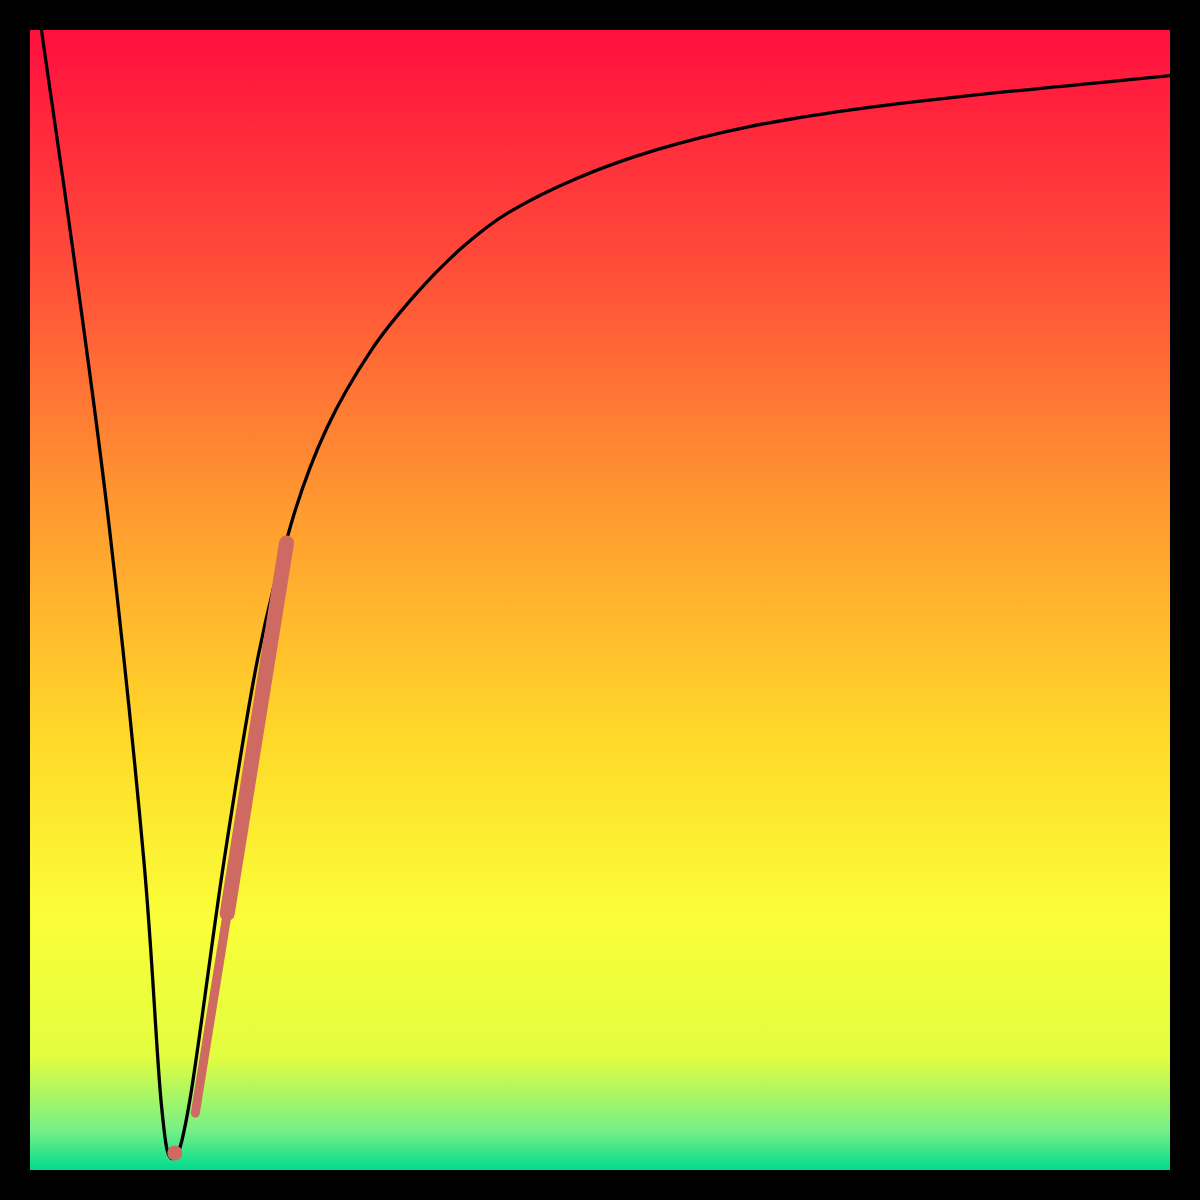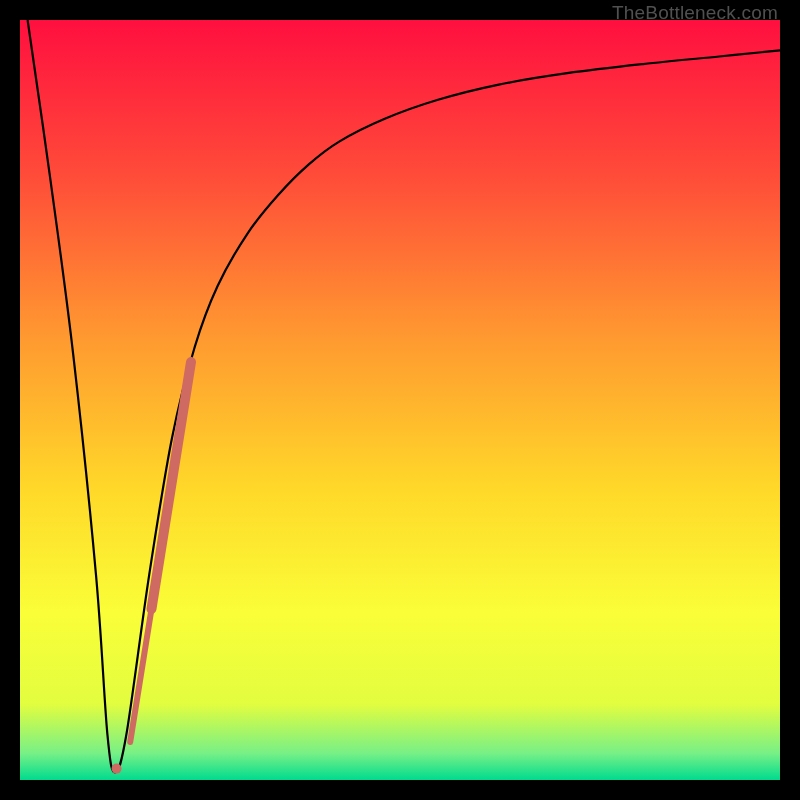--- a/index.html
+++ b/index.html
@@ -42,21 +42,20 @@
     font-size: 19px;
     font-weight: 500;
     letter-spacing: 0.2px;
   }
 </style>
 </head>
 <body>
 
 <div class="frame">
 
-  <div class="watermark">TheBottleneck.com</div>
 
   <div class="plot-area">
 
     <svg class="gradient" viewBox="0 0 760 760" preserveAspectRatio="none">
       <defs>
         <linearGradient id="bg" x1="0" y1="0" x2="0" y2="1">
 
         <stop offset="0%" stop-color="#ff0f3f"></stop>
             <stop offset="20%" stop-color="#ff4a39"></stop>
             <stop offset="42%" stop-color="#ff9a30"></stop>

